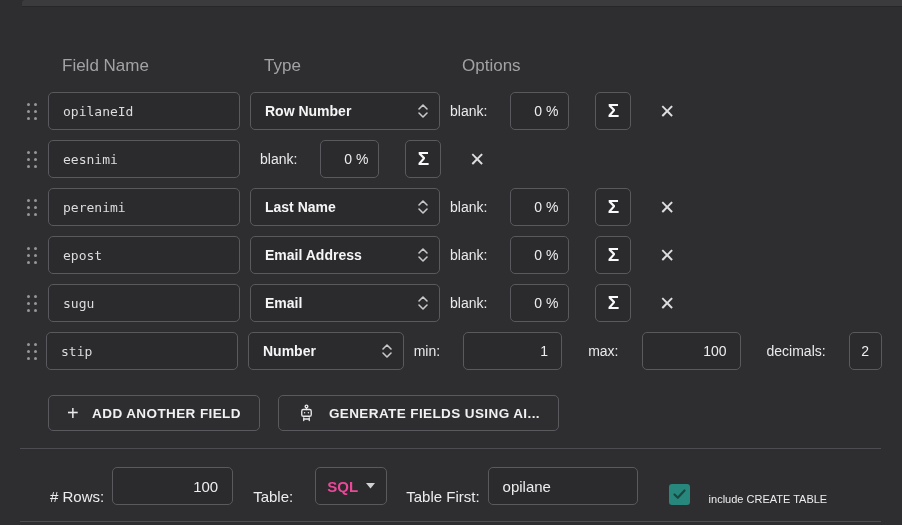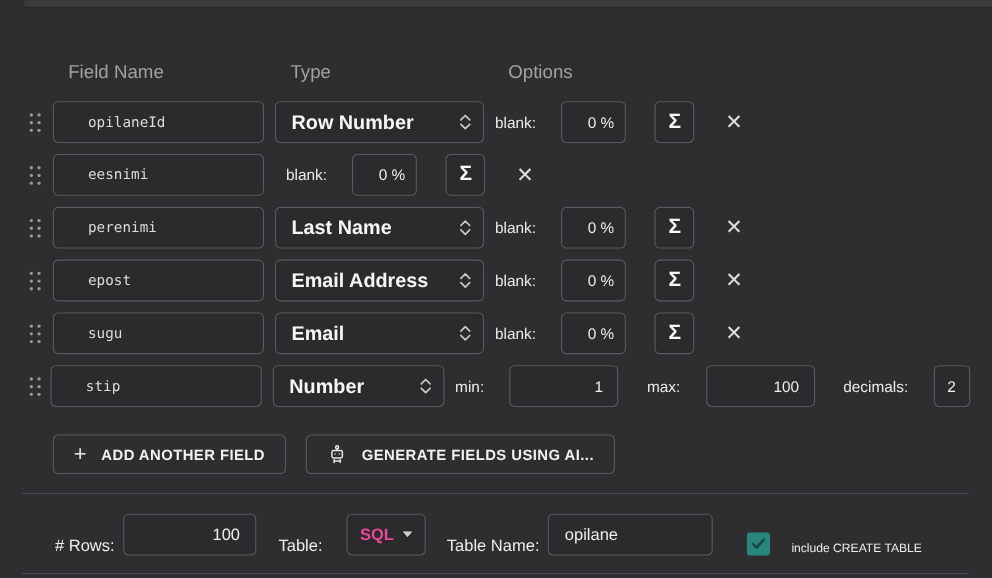--- a/index.html
+++ b/index.html
@@ -44,30 +44,30 @@
     background: #2b2b2d;
     border: 1px solid #5a5a5e;
     border-radius: 5px;
     height: 38px;
     color: #ededee;
     font-family: "Liberation Sans", sans-serif;
     font-size: 14px;
     outline: none;
   }
   .name-input {
-    width: 192px; margin-right: 10px; padding: 0 31px;
+    width: 192px; margin-right: 10px; padding: 0 14px;
     font-family: "DejaVu Sans Mono", monospace;
     font-size: 13px; color: #dcdcde;
   }
   .type-select {
     width: 190px; display: flex; align-items: center;
     justify-content: space-between; padding: 0 10px 0 14px;
     cursor: pointer;
   }
-  .type-label { font-weight: 700; font-size: 18px; color: #f6f6f7; }
+  .type-label { font-weight: 700; font-size: 14px; color: #f6f6f7; }
   .unfold-icon { flex: 0 0 auto; margin-left: 6px; }
 
   .opts { display: flex; align-items: center; gap: 16px; }
   .opt-label { margin-left: 10px; margin-right: 7px; font-size: 14px; color: #eaeaec; white-space: nowrap; }
   .opt-input { padding: 0 10px; }
   .opt-input-blank { width: 59px; text-align: right; }
   .opt-input-min, .opt-input-max { width: 99px; text-align: right; padding-right: 13px; }
   .opt-input-decimals { width: 33px; text-align: center; padding: 0; }
   .opt-input-blank_tail { width: 59px; text-align: right; }
 
@@ -301,21 +301,21 @@
 <div class="footer">
   <span class="f-label"># Rows:</span>
   <input class="tbox rows-input" value="100" style="">
   <span class="f-label format-label">Table:</span>
   <div class="tbox format-select">
     <span>SQL</span>
     <svg width="9" height="6" viewBox="0 0 9 6">
         <polygon points="0,0 9,0 4.5,5.5" fill="#d0d0d2"></polygon>
       </svg>
   </div>
-  <span class="f-label tname-label">Table Name:</span>
+  <span class="f-label tname-label">Table First:</span>
   <input class="tbox tname-input" value="opilane" style="">
   <div class="checkbox">
     <svg width="13" height="11" viewBox="0 0 13 11">
       <polyline points="1.5,5.5 4.8,8.8 11.5,1.5" fill="none" stroke="#1b4741" stroke-width="2.2" stroke-linecap="round" stroke-linejoin="round"></polyline>
     </svg>
   </div>
   <span class="f-label check-label">include CREATE TABLE</span>
 </div>
 
 <div class="divider" id="div-bottom"></div>

